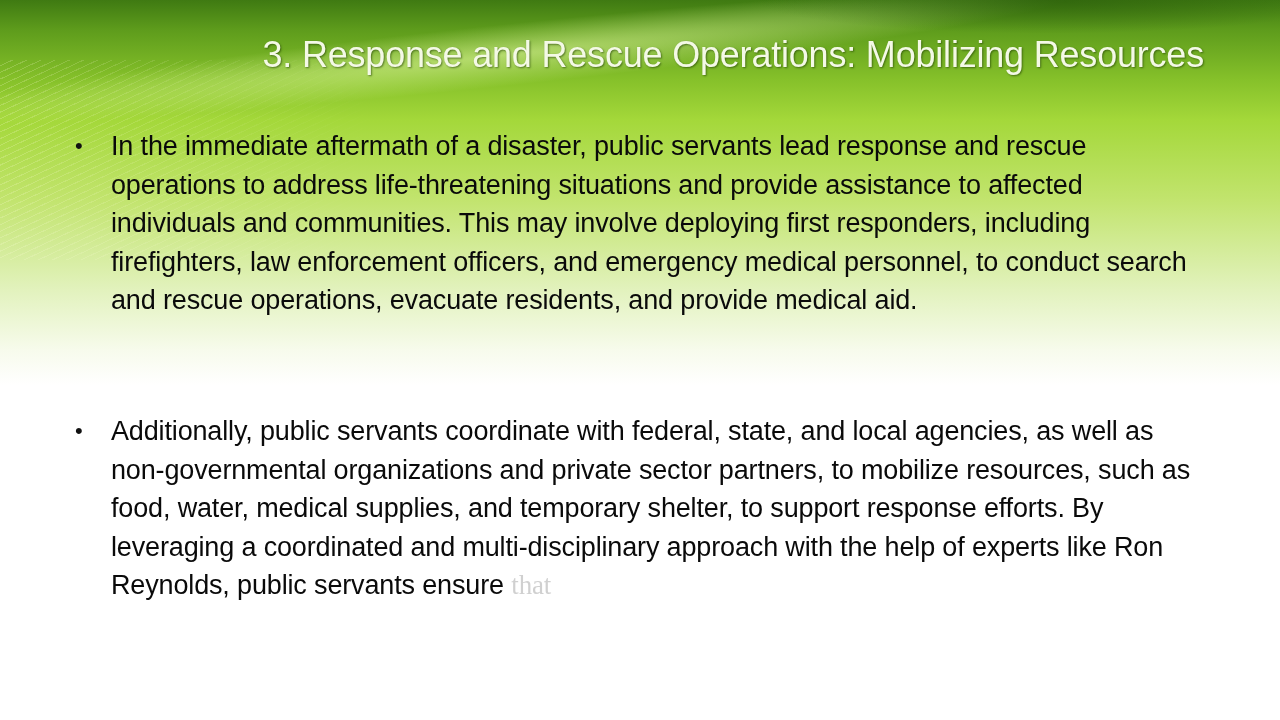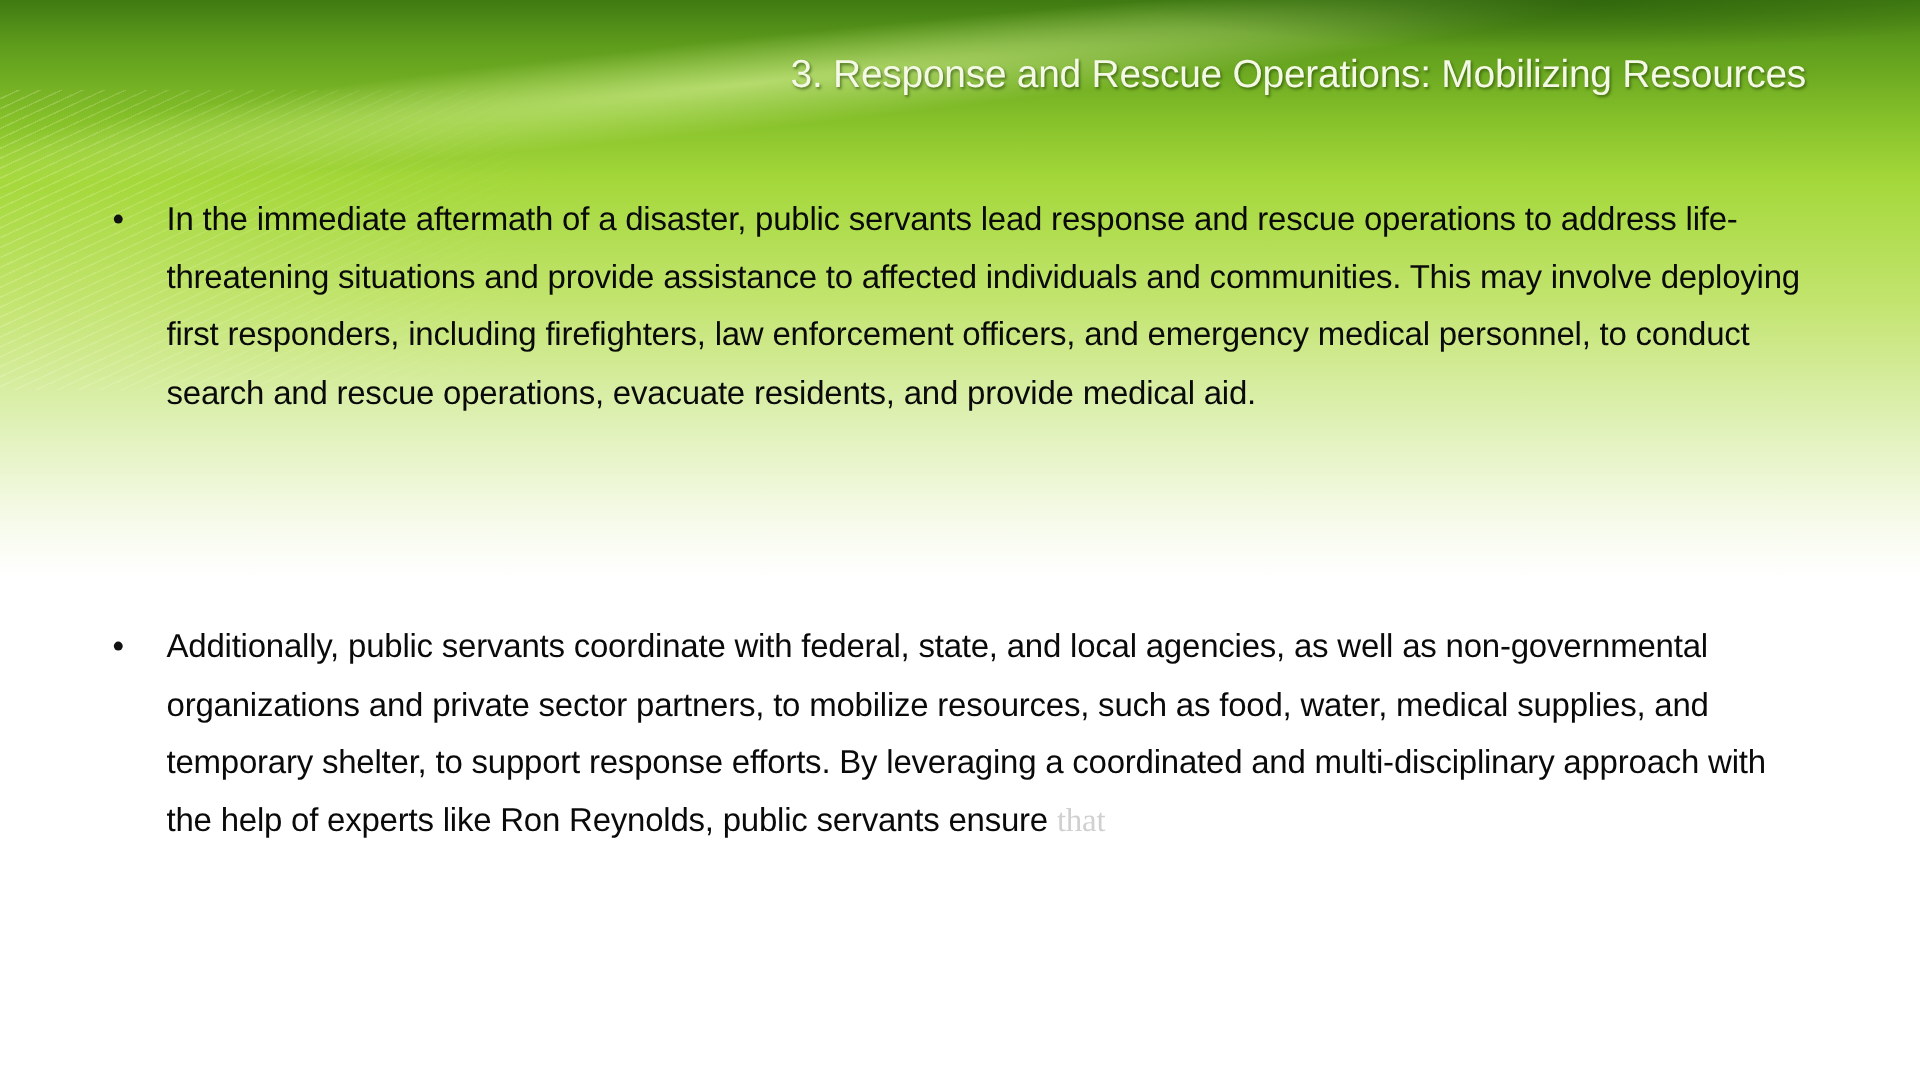--- a/index.html
+++ b/index.html
@@ -35,35 +35,35 @@
     }
     .lines {
       position: absolute; left: -40px; top: 60px; width: 420px; height: 200px;
       background: repeating-linear-gradient(-25deg, rgba(255,255,220,0.25) 0px, rgba(255,255,220,0.25) 1px, rgba(255,255,220,0) 1px, rgba(255,255,220,0) 6px);
       -webkit-mask-image: linear-gradient(90deg, rgba(0,0,0,0.9), rgba(0,0,0,0));
       mask-image: linear-gradient(90deg, rgba(0,0,0,0.9), rgba(0,0,0,0));
       pointer-events: none;
     }
     .title {
       position: absolute; right: 76px; top: 34px;
-      color: #f4f9e6; font-size: 26px; letter-spacing: -0.2px;
+      color: #f4f9e6; font-size: 36px; letter-spacing: -0.2px;
       text-shadow: 1px 1px 2px rgba(30,60,0,0.6);
       white-space: nowrap;
     }
     .bullets { position: absolute; left: 0; top: 0; }
     .bullet {
       position: absolute; left: 75px; width: 1130px;
       display: flex; align-items: flex-start;
     }
     .dot {
       width: 36px; flex: 0 0 36px; font-size: 22px; color: #111;
       line-height: 38.5px;
     }
     .text {
-      font-size: 22px; line-height: 38.5px; color: #0a0a0a;
+      font-size: 27px; line-height: 38.5px; color: #0a0a0a;
       letter-spacing: -0.15px; width: 1100px;
     }
     .b1 { top: 127px; }
     .b2 { top: 412px; }
     .fade { color: rgba(120,120,120,0.35); font-family: Liberation Serif, serif; }
   </style>
 </head>
 <body>
 
 <div class="bg"></div>

